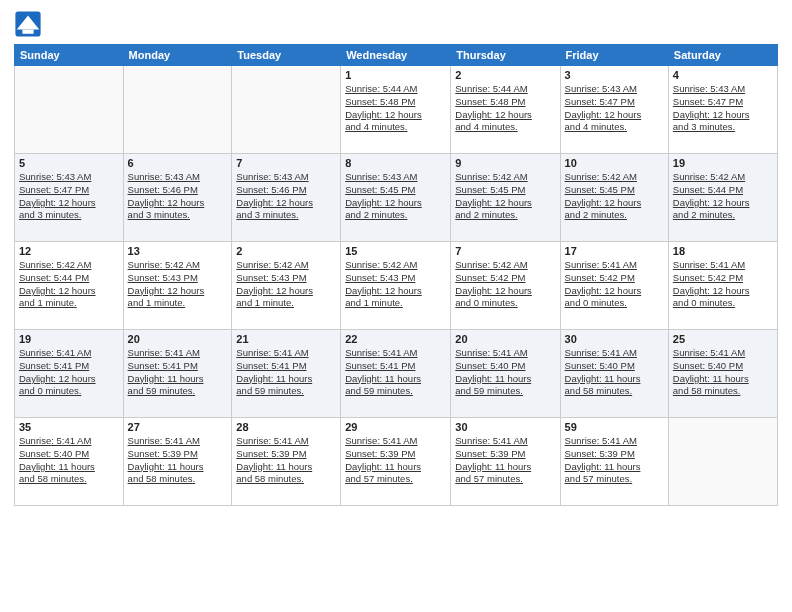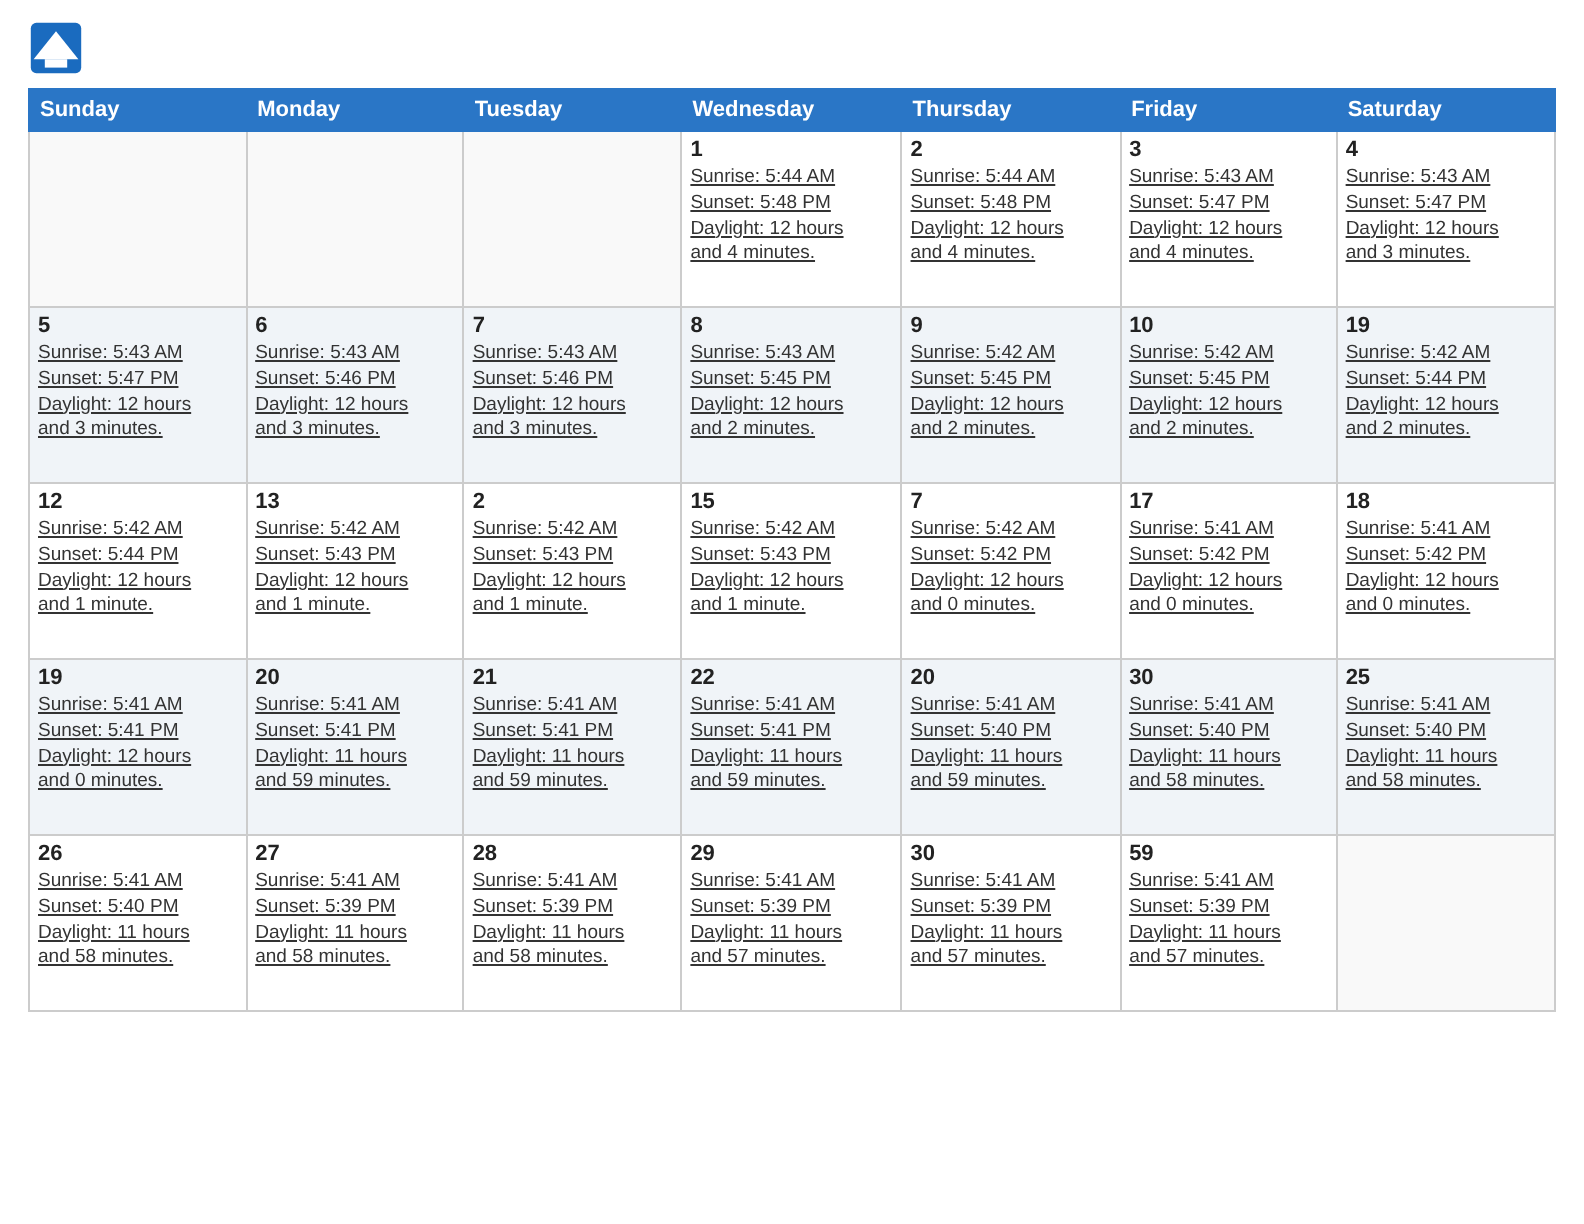--- a/index.html
+++ b/index.html
@@ -312,21 +312,21 @@
           <td>
             <div class="day-num">25</div>
             <div class="day-info" style="white-space: pre-line;">Sunrise: 5:41 AM
 Sunset: 5:40 PM
 Daylight: 11 hours
 and 58 minutes.</div>
           </td>
         </tr>
         <tr>
           <td>
-            <div class="day-num">26</div>
+            <div class="day-num">35</div>
             <div class="day-info" style="white-space: pre-line;">Sunrise: 5:41 AM
 Sunset: 5:40 PM
 Daylight: 11 hours
 and 58 minutes.</div>
           </td>
           <td>
             <div class="day-num">27</div>
             <div class="day-info" style="white-space: pre-line;">Sunrise: 5:41 AM
 Sunset: 5:39 PM
 Daylight: 11 hours

